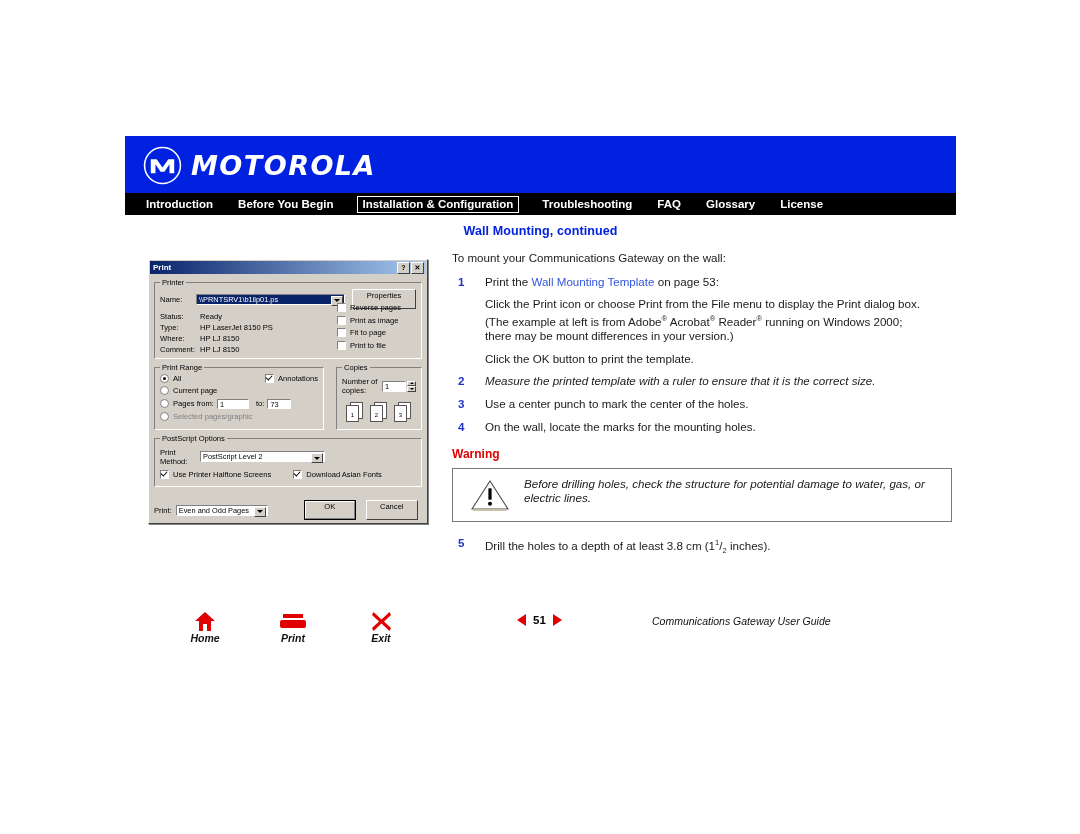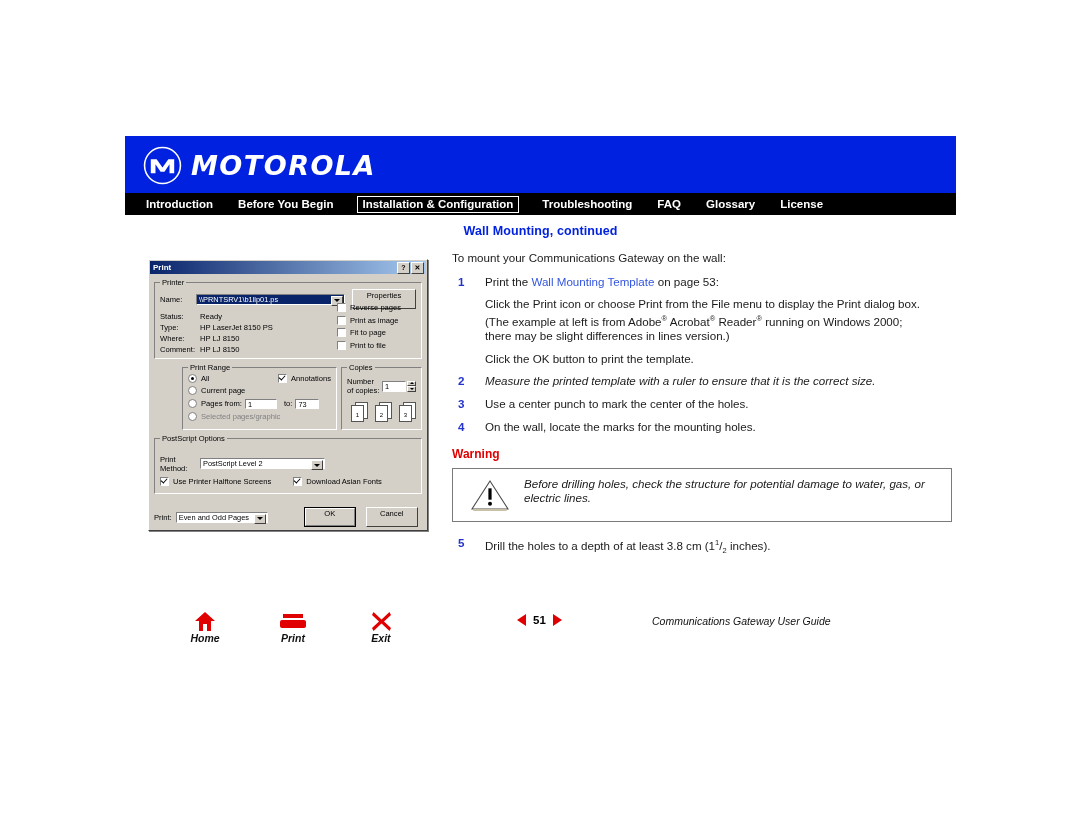--- a/index.html
+++ b/index.html
@@ -322,21 +322,21 @@
   .rbox.on::after {
     content: "";
     position: absolute;
     left: 2px; top: 2px;
     width: 3px; height: 3px;
     border-radius: 50%;
     background: #000;
   }
   .dim { color: #808080; }
 
-  .cols2 { display: flex; gap: 4px; margin-left: 28px; }
+  .cols2 { display: flex; gap: 12px; }
   .col-range { width: 158px; }
   .col-copies { flex: 1; }
 
   .txtin {
     background: #ffffff;
     border: 1px solid #808080;
     border-right-color: #ffffff;
     border-bottom-color: #ffffff;
     height: 10px;
     font-size: 7.4px;
@@ -381,21 +381,21 @@
     background: #ffffff; border: 1px solid #555;
     font-size: 6px; text-align: center; line-height: 19px; color:#000;
   }
   .pgicon .front {
     position: absolute; left: 0; bottom: 0;
     width: 11px; height: 15px;
     background: #ffffff; border: 1px solid #555;
     font-size: 6px; text-align: center; line-height: 19px; color:#000;
   }
 
-  .ps-row { display: flex; align-items: center; margin-top: 10px; }
+  .ps-row { display: flex; align-items: center; margin-top: 3px; }
   .ps-chks { display: flex; margin-top: 4px; }
   .ps-chks .chkline { margin-right: 22px; }
 
   .bottomrow {
     display: flex; align-items: center;
     margin-top: 5px; padding: 0 5px 0 5px;
   }
   .print-sel { width: 92px; }
   .btn.ok { width: 52px; margin-left: 36px; border: 1px solid #000; position: relative;}
   .btn.ok::after {
@@ -637,21 +637,21 @@
       <div class="intro-line">To mount your Communications Gateway on the wall:</div>
 
       <div class="step">
         <span class="step-num">1</span>
         <span class="step-text"><span>Print the </span><span class="linkish">Wall Mounting Template</span><span> on page 53:</span></span>
       </div>
 
       <div class="para">
         <span>Click the Print icon or choose Print from the File menu to display the Print dialog box.</span><br>
         <span>(The example at left is from Adobe</span><sup>®</sup><span> Acrobat</span><sup>®</sup><span> Reader</span><sup>®</sup><span> running on Windows 2000;</span><br>
-        <span>there may be slight differences in lines version.)</span>
+        <span>there may be mount differences in your version.)</span>
       </div>
 
 
       <div class="para">Click the OK button to print the template.</div>
 
       <div class="step">
         <span class="step-num">2</span>
         <span class="step-text" style="font-style:italic;">Measure the printed template with a ruler to ensure that it is the correct size.</span>
       </div>
 

